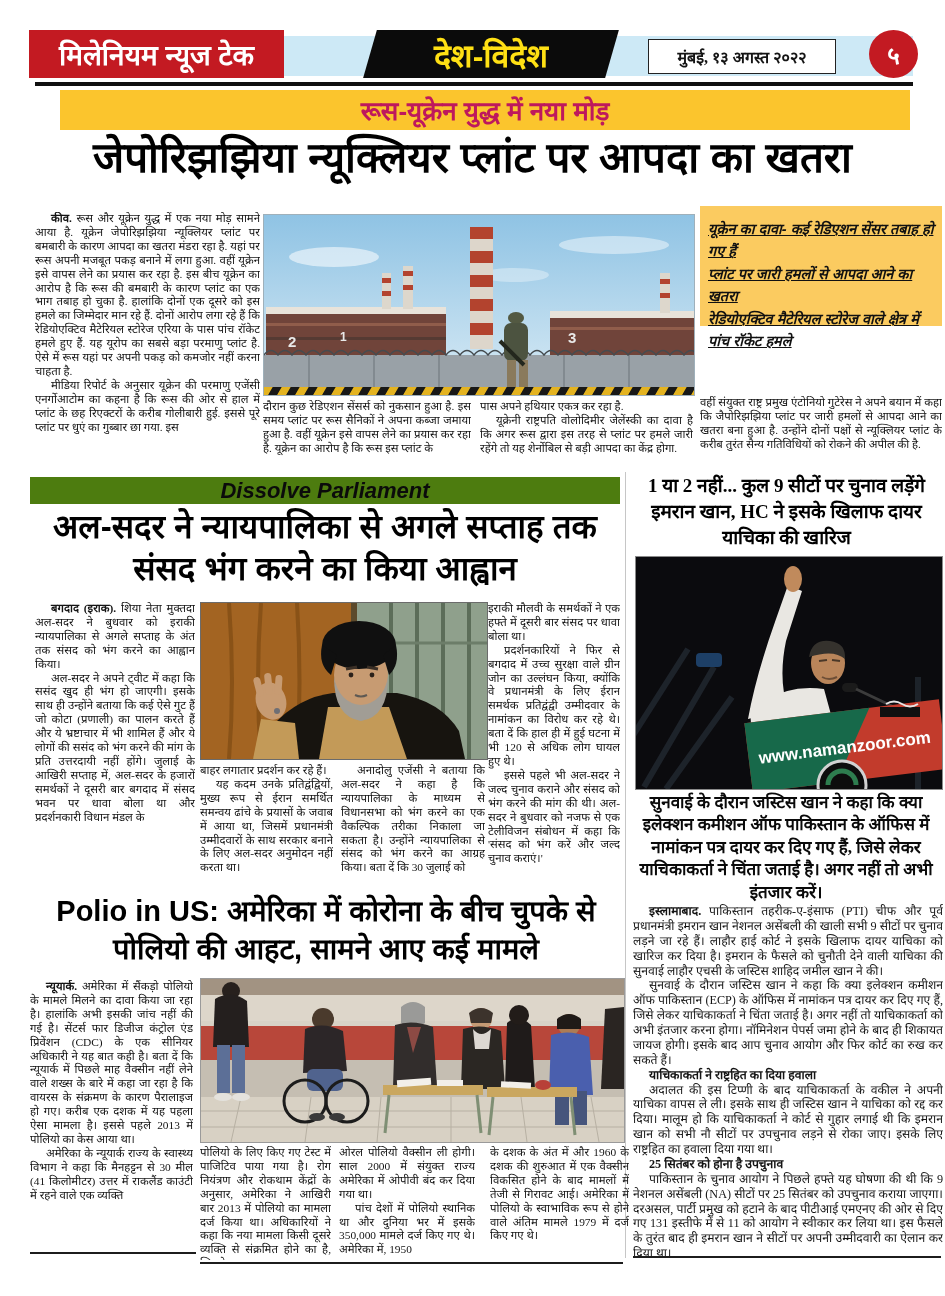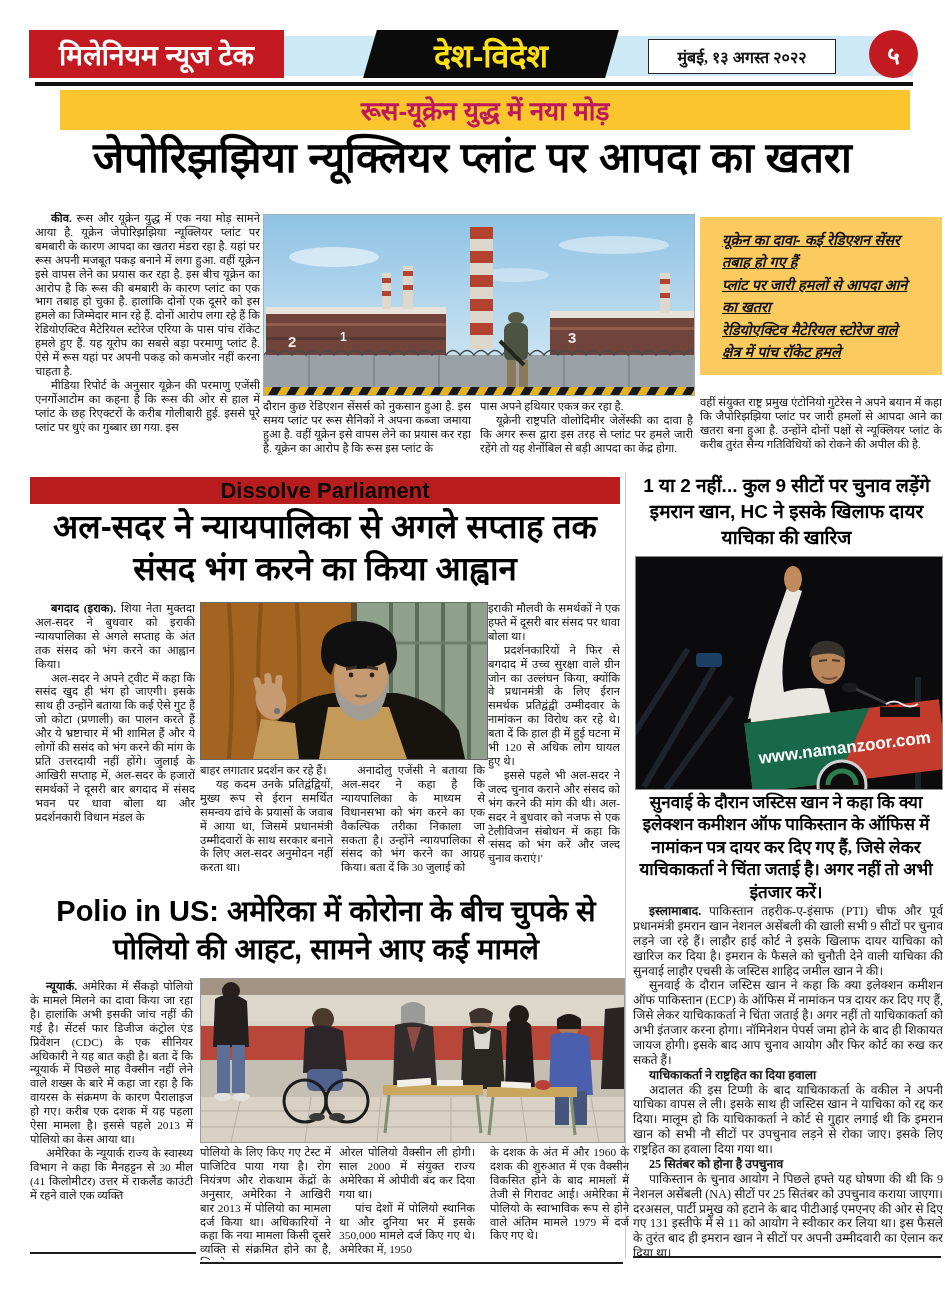--- a/index.html
+++ b/index.html
@@ -23,31 +23,31 @@
   .kicker span{font-family:"Liberation Sans",sans-serif;font-weight:800;font-size:26px;color:#be185d;}
   .mainhead{left:30px;top:132px;width:885px;text-align:center;font-family:"Liberation Sans",sans-serif;
         font-weight:800;font-size:42px;line-height:1.25;color:#000;}
   .btxt{font-size:11.4px;line-height:1.22;text-align:justify;overflow:hidden;}
   .btxt p{margin:0;}
   .btxt p.ind{text-indent:16px;}
   .dl{font-weight:700;}
   .photoframe{border:1px solid #9fb0ba;background:#dfe8ee;}
   .photoframe svg{display:block;width:100%;height:100%;}
   
-  .claims{left:700px;top:217px;width:242px;height:158px;background:#fbcb60;box-sizing:border-box;padding:12px 22px;}
+  .claims{left:700px;top:206px;width:242px;height:120px;background:#fbcb60;box-sizing:border-box;padding:12px 8px;}
   .claims div{font-family:"Liberation Sans",sans-serif;font-weight:700;font-style:italic;font-size:14.5px;
         line-height:1.55;text-decoration:underline;color:#111;}
   
-  .creamband{left:30px;top:477px;width:590px;height:27px;background:#b91c1c;display:flex;align-items:center;justify-content:center;}
+  .creamband{left:30px;top:477px;width:590px;height:27px;background:#4d7c0f;display:flex;align-items:center;justify-content:center;font-style:italic;}
   .creamband span{font-family:"Liberation Sans",sans-serif;font-weight:800;font-size:22px;color:#0b0b0b;}
   .sadrhead{left:30px;top:506px;width:590px;text-align:center;font-family:"Liberation Sans",sans-serif;
         font-weight:800;font-size:33px;line-height:1.27;color:#000;}
   
   .vdivider{left:625px;top:472px;width:1px;height:786px;background:#c6c6c6;}
-  .imranhead{left:630px;top:473px;width:313px;text-align:center;font-family:Liberation Sans, sans-serif;
+  .imranhead{left:630px;top:473px;width:313px;text-align:center;font-family:Liberation Serif, serif;
         font-weight:800;font-size:19px;line-height:1.38;color:#000;}
   .imrancap{left:628px;top:792px;width:316px;text-align:center;font-weight:700;font-size:17px;line-height:1.32;color:#0a0a0a;}
   .imranbody{left:633px;top:904px;width:310px;height:352px;font-size:12.2px;}
   .subhead{font-weight:700;text-indent:16px;}
   .hrule{background:#1c1c1c;}
   
   .poliohead{left:30px;top:893px;width:592px;text-align:center;font-family:"Liberation Sans",sans-serif;
         font-weight:800;font-size:29px;line-height:1.3;color:#000;}
 </style>
 </head>

